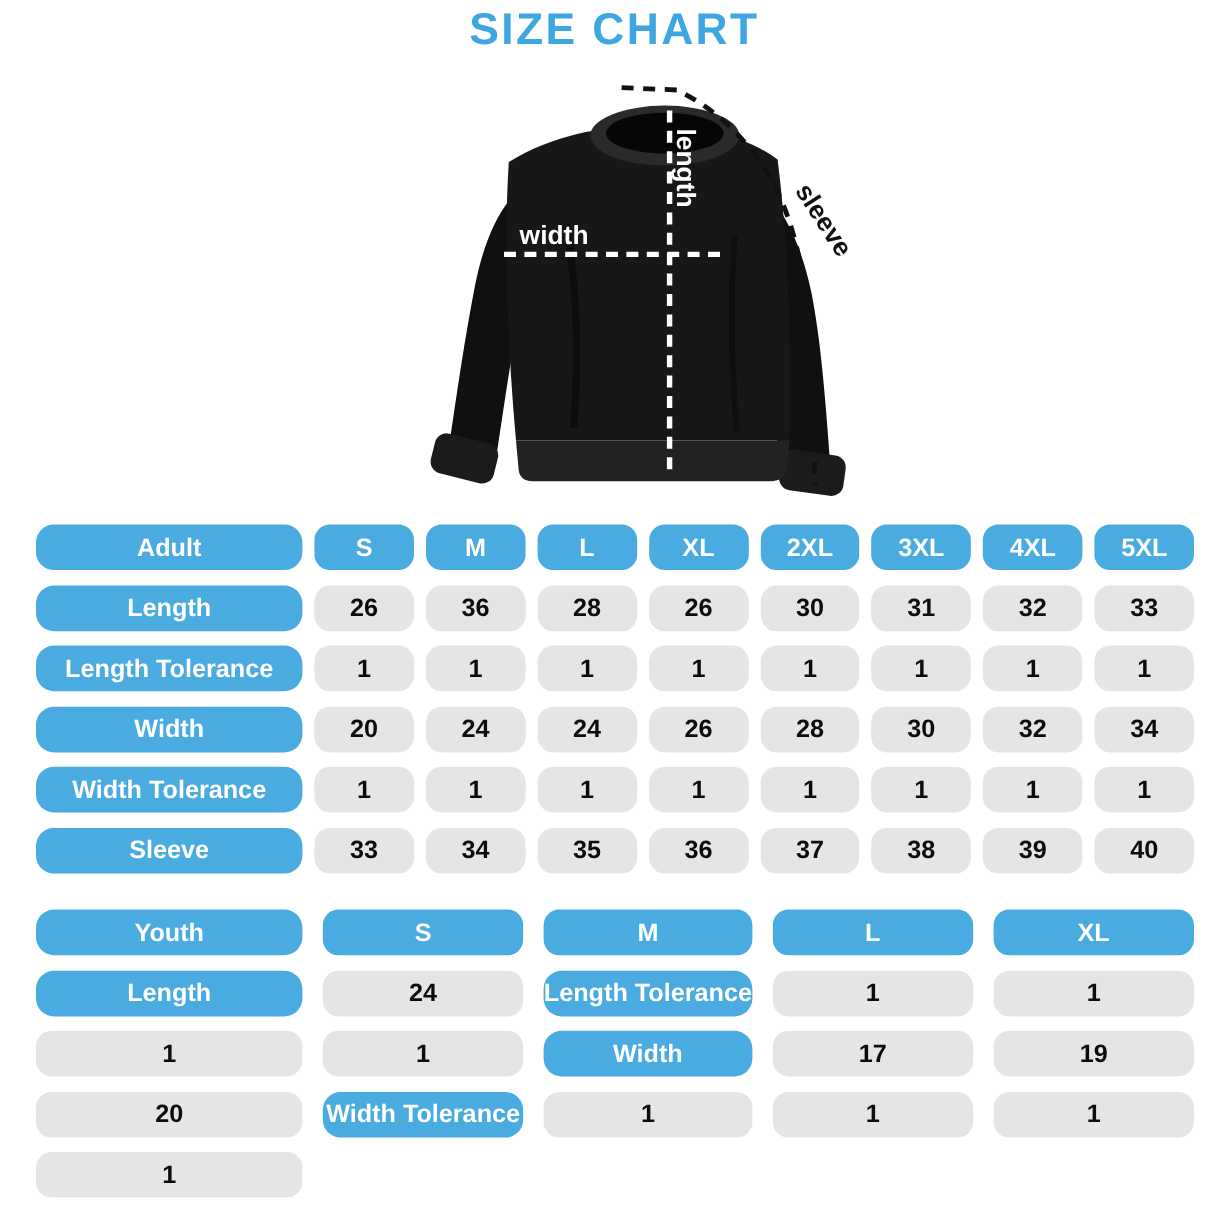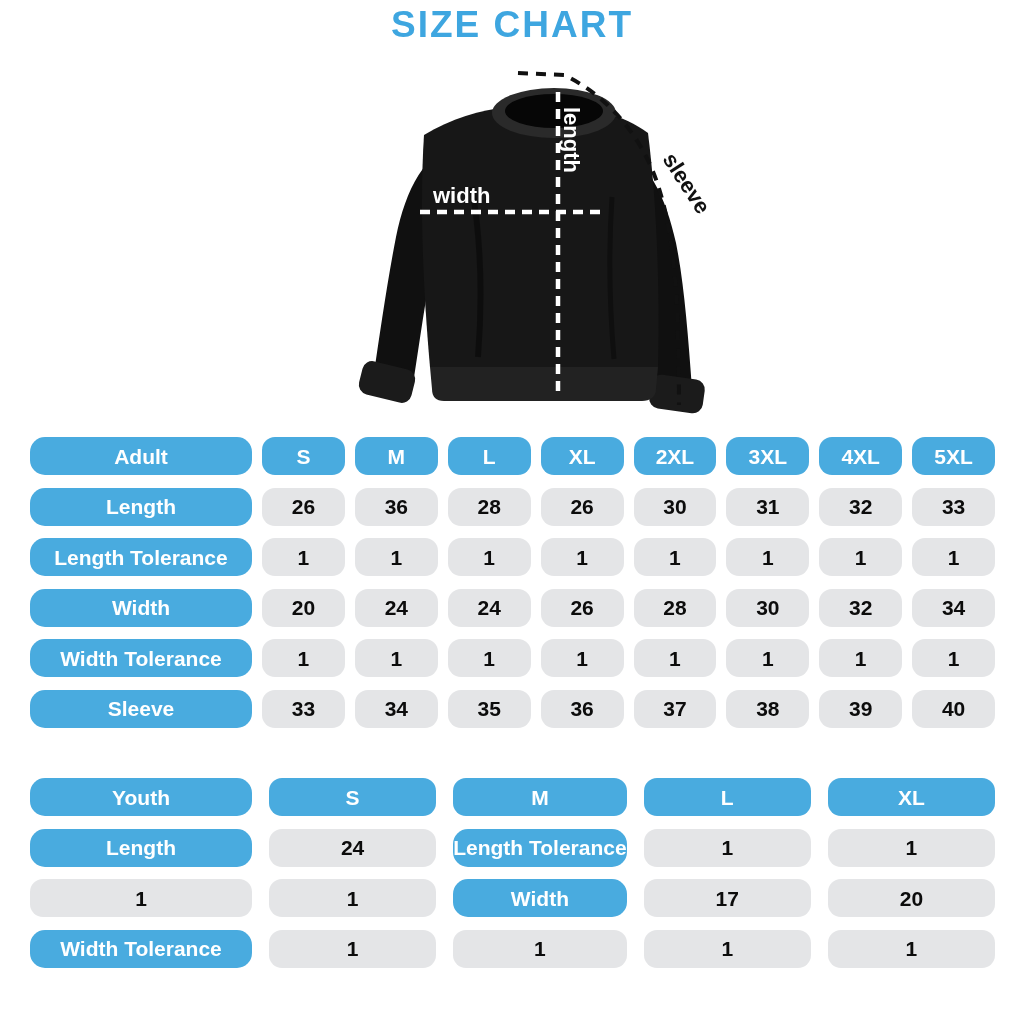--- a/index.html
+++ b/index.html
@@ -12,21 +12,21 @@
     position:absolute;top:4px;left:0;width:100%;text-align:center;margin:0;
     font-size:37px;font-weight:700;letter-spacing:2px;color:var(--title);
   }
   .shirt-wrap{position:absolute;left:332px;top:66px;width:410px;height:364px;}
   .shirt-wrap svg{width:100%;height:100%;font-family:"Liberation Sans",sans-serif;}
   .size-table{
     position:absolute;left:30px;width:965px;
     display:grid;column-gap:10px;row-gap:12.5px;
   }
   #adult-table{top:437px;grid-template-columns:222px repeat(8,1fr);}
-  #youth-table{top:758px;grid-template-columns:222px repeat(4,1fr);column-gap:17px;margin-top:20px;}
+  #youth-table{top:758px;grid-template-columns:222px repeat(4,1fr);column-gap:17px;}
   .pill{
     height:38px;border-radius:13px;display:flex;align-items:center;justify-content:center;
     font-weight:700;font-size:21px;line-height:1;white-space:nowrap;
   }
   .pill.blue{background:var(--accent);color:#ffffff;}
   .pill.gray{background:var(--pill-gray);color:var(--ink);}
   .pill.label{border-radius:15px;}
 </style>
 </head>
 <body style="--accent: #49ABDF; --title: #3EA6E0; --pill-gray: #E4E5E7; --ink: #0c0c0c;">
@@ -126,19 +126,20 @@
     <div class="pill blue">XL</div>
     <div class="pill blue label">Length</div>
     <div class="pill gray">24</div>
     <div class="pill blue label">Length Tolerance</div>
     <div class="pill gray">1</div>
     <div class="pill gray">1</div>
     <div class="pill gray">1</div>
     <div class="pill gray">1</div>
     <div class="pill blue label">Width</div>
     <div class="pill gray">17</div>
+    <div class="pill gray">19</div>
     <div class="pill gray">20</div>
     <div class="pill blue label">Width Tolerance</div>
     <div class="pill gray">1</div>
     <div class="pill gray">1</div>
     <div class="pill gray">1</div>
     <div class="pill gray">1</div>
   </section>
 
 </body></html>

